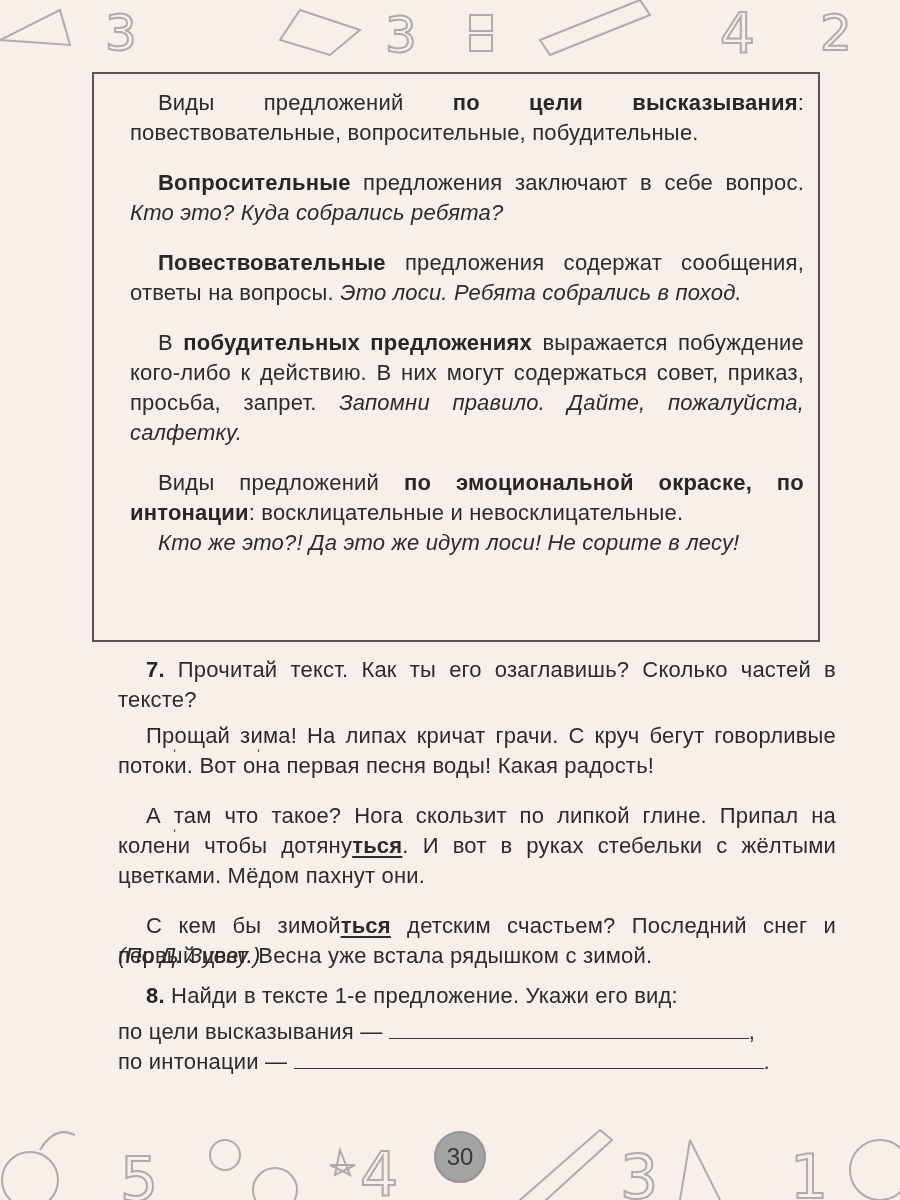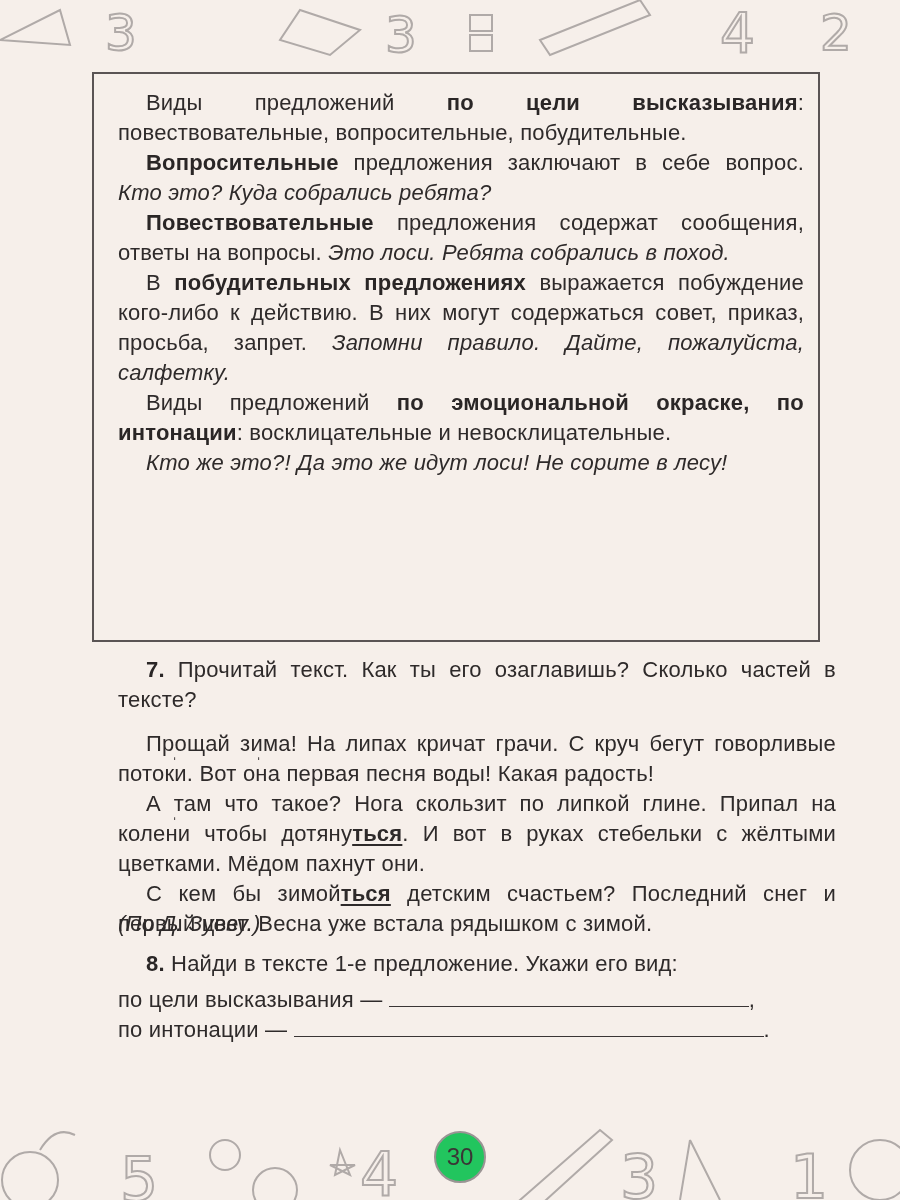--- a/index.html
+++ b/index.html
@@ -9,37 +9,37 @@
     font-family: "Liberation Sans", sans-serif;
     color: #2e2a2a;
     position: relative;
   }
   .deco { position: absolute; left: 0; width: 900px; pointer-events: none; }
   .deco-top { top: 0; height: 60px; }
   .deco-bottom { top: 1120px; height: 80px; }
   .rule-box {
     position: absolute; left: 92px; top: 72px; width: 728px; height: 570px;
     border: 2px solid #5a5454; box-sizing: border-box;
-    padding: 14px 14px 0 24px;
+    padding: 14px 14px 0 36px;
   }
   .p { font-size: 22px; line-height: 30px; margin: 0; letter-spacing: 0.2px; text-align: justify; }
   .indent { text-indent: 28px; }
-  .gap { margin-top: 0; }
+  .gap { margin-top: 20px; }
   b { font-weight: bold; color: #2a2626; }
   i { font-style: italic; }
   .main { position: absolute; left: 118px; top: 655px; width: 718px; }
   .u { text-decoration: underline; text-underline-offset: 3px; font-weight: bold; }
   .mark { position: relative; }
   .mark::after { content: "ˌ"; position: absolute; left: -2px; top: 6px; font-size: 16px; }
   .right { text-align: left; }
   .answer-line { display: inline-block; border-bottom: 1.5px solid #3a3535; vertical-align: baseline; height: 20px; }
   .page-num {
     position: absolute; left: 434px; top: 1131px; width: 52px; height: 52px;
     border: 2px solid #9a9494; border-radius: 50%; box-sizing: border-box;
-    text-align: center; line-height: 48px; font-size: 24px; color: #3a3535; background: #22c55e;
+    text-align: center; line-height: 48px; font-size: 24px; color: #3a3535; background: #a3a3a3;
   }
 </style>
 </head>
 <body>
 
 <svg class="deco deco-top" viewBox="0 0 900 60">
   <g fill="none" stroke="#b0aaa8" stroke-width="2">
     <path d="M0 40 L60 10 L70 45 Z"></path>
     <text x="105" y="50" font-size="50" font-family="DejaVu Sans, sans-serif" fill="none" stroke="#b0aaa8">3</text>
     <path d="M300 10 L360 30 L330 55 L280 40 Z"></path>
@@ -56,21 +56,21 @@
   <p class="p indent"><span>Виды предложений </span><b>по цели высказывания</b><span>: повествовательные, вопросительные, побудительные.</span></p>
   <p class="p indent gap"><b>Вопросительные</b><span> предложения заключают в себе вопрос. </span><i>Кто это? Куда собрались ребята?</i></p>
   <p class="p indent gap"><b>Повествовательные</b><span> предложения содержат сообщения, ответы на вопросы. </span><i>Это лоси. Ребята собрались в поход.</i></p>
   <p class="p indent gap"><span>В </span><b>побудительных предложениях</b><span> выражается побуждение кого-либо к действию. В них могут содержаться совет, приказ, просьба, запрет. </span><i>Запомни правило. Дайте, пожалуйста, салфетку.</i></p>
   <p class="p indent gap"><span>Виды предложений </span><b>по эмоциональной окраске, по интонации</b><span>: восклицательные и невосклицательные.</span></p>
   <p class="p indent"><i>Кто же это?! Да это же идут лоси! Не сорите в лесу!</i></p>
 </div>
 
 <div class="main">
   <p class="p indent"><b>7.</b><span> Прочитай текст. Как ты его озаглавишь? Сколько частей в тексте?</span></p>
-  <p class="p indent" style="margin-top:14px"><span class="mark">Прощай</span><span class="mark"> зима! На липах кричат грачи. С круч бегут говорливые потоки. Вот она</span><span> первая песня воды! Какая радость!</span></p>
+  <p class="p indent" style="margin-top:6px"><span class="mark">Прощай</span><span class="mark"> зима! На липах кричат грачи. С круч бегут говорливые потоки. Вот она</span><span> первая песня воды! Какая радость!</span></p>
   <p class="p indent gap"><span class="mark">А там что такое? Нога скользит по липкой глине. Припал на колени</span><span> чтобы дотяну</span><span class="u">ться</span><span>. И вот в руках стебельки с жёлтыми цветками. Мёдом пахнут они.</span></p>
   <p class="p indent gap"><span>С кем бы зимой</span><span class="u">ться</span><span> детским счастьем? Последний снег и первый цвет. Весна уже встала рядышком с зимой.</span></p>
   <p class="p right" style="margin-top:-30px"><i>(По Д. Зуеву.)</i></p>
   <p class="p indent" style="margin-top:10px"><b>8.</b><span> Найди в тексте 1-е предложение. Укажи его вид:</span></p>
   <p class="p" style="margin-top:6px"><span>по цели высказывания —</span> <span class="answer-line" style="width:360px"></span><span>,</span></p>
   <p class="p"><span>по интонации —</span> <span class="answer-line" style="width:470px"></span><span>.</span></p>
 </div>
 
 <svg class="deco deco-bottom" viewBox="0 0 900 80">
   <g fill="none" stroke="#b0aaa8" stroke-width="2">

